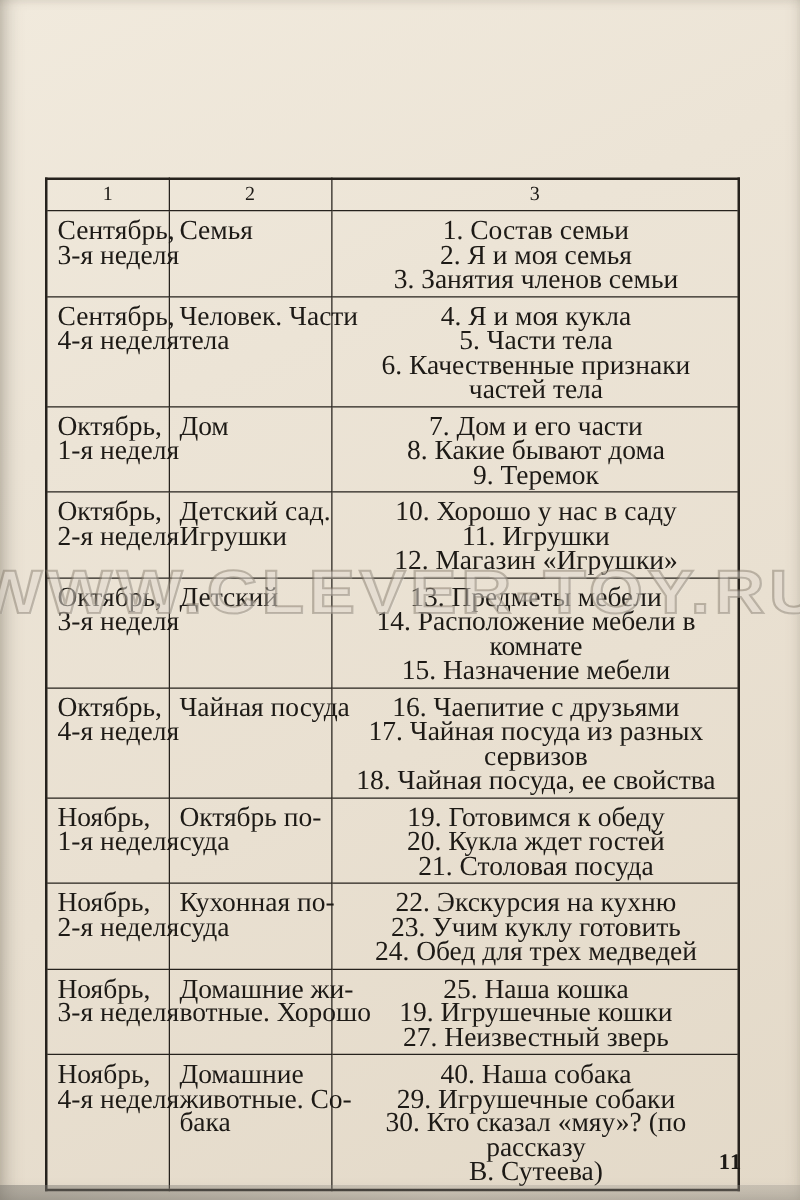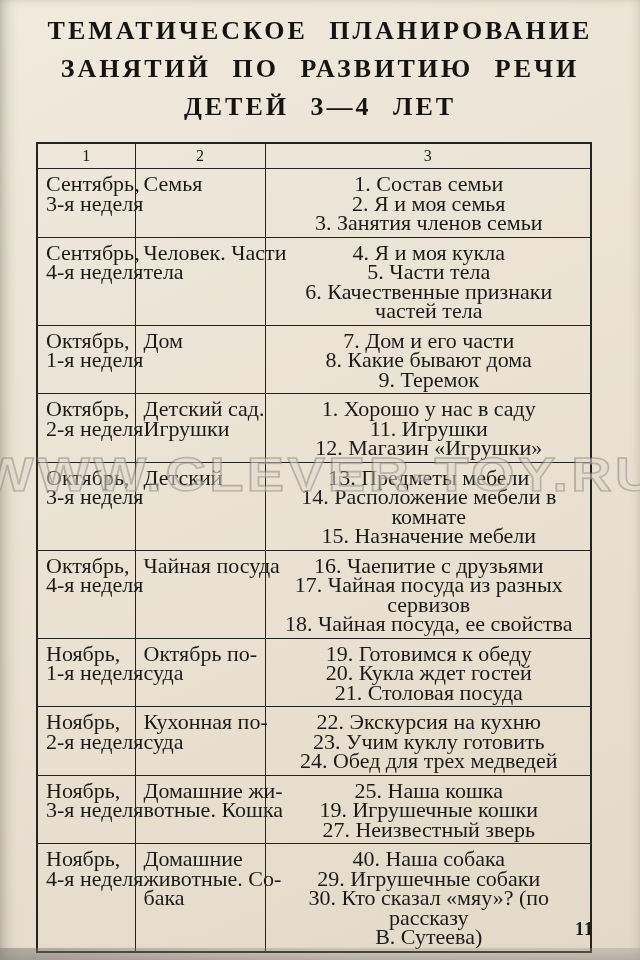--- a/index.html
+++ b/index.html
@@ -101,25 +101,20 @@
       rgba(122, 119, 112, 0.50),
       rgba(148, 144, 136, 0.28) 55%,
       rgba(158, 153, 144, 0.38));
   }
 </style>
 </head>
 <body>
 
 <div class="page">
 
-  <h1 class="title">
-    <span class="tline">ТЕМАТИЧЕСКОЕ ПЛАНИРОВАНИЕ</span>
-    <span class="tline">ЗАНЯТИЙ ПО РАЗВИТИЮ РЕЧИ</span>
-    <span class="tline">ДЕТЕЙ 3—4 ЛЕТ</span>
-  </h1>
 
   <table class="plan">
     <colgroup>
         <col class="c1">
         <col class="c2">
         <col class="c3">
       </colgroup>
     <thead>
       <tr class="numrow">
         <td>1</td>
@@ -177,21 +172,21 @@
     <tr>
       <td class="period">
             <div class="cline">Октябрь,</div>
             <div class="cline">2-я неделя</div>
           </td>
       <td class="theme">
             <div class="cline">Детский сад.</div>
             <div class="cline">Игрушки</div>
           </td>
       <td class="lessons">
-            <div class="cline">1. Хорошо у нас в саду</div>
+            <div class="cline">10. Хорошо у нас в саду</div>
             <div class="cline">11. Игрушки</div>
             <div class="cline">12. Магазин «Игрушки»</div>
           </td>
     </tr>
 
     <tr>
       <td class="period">
             <div class="cline">Октябрь,</div>
             <div class="cline">3-я неделя</div>
           </td>
@@ -252,21 +247,21 @@
           </td>
     </tr>
 
     <tr>
       <td class="period">
             <div class="cline">Ноябрь,</div>
             <div class="cline">3-я неделя</div>
           </td>
       <td class="theme">
             <div class="cline">Домашние жи-</div>
-            <div class="cline">вотные. Кошка</div>
+            <div class="cline">вотные. Хорошо</div>
           </td>
       <td class="lessons">
             <div class="cline">25. Наша кошка</div>
             <div class="cline">19. Игрушечные кошки</div>
             <div class="cline">27. Неизвестный зверь</div>
           </td>
     </tr>
 
     <tr>
       <td class="period">

